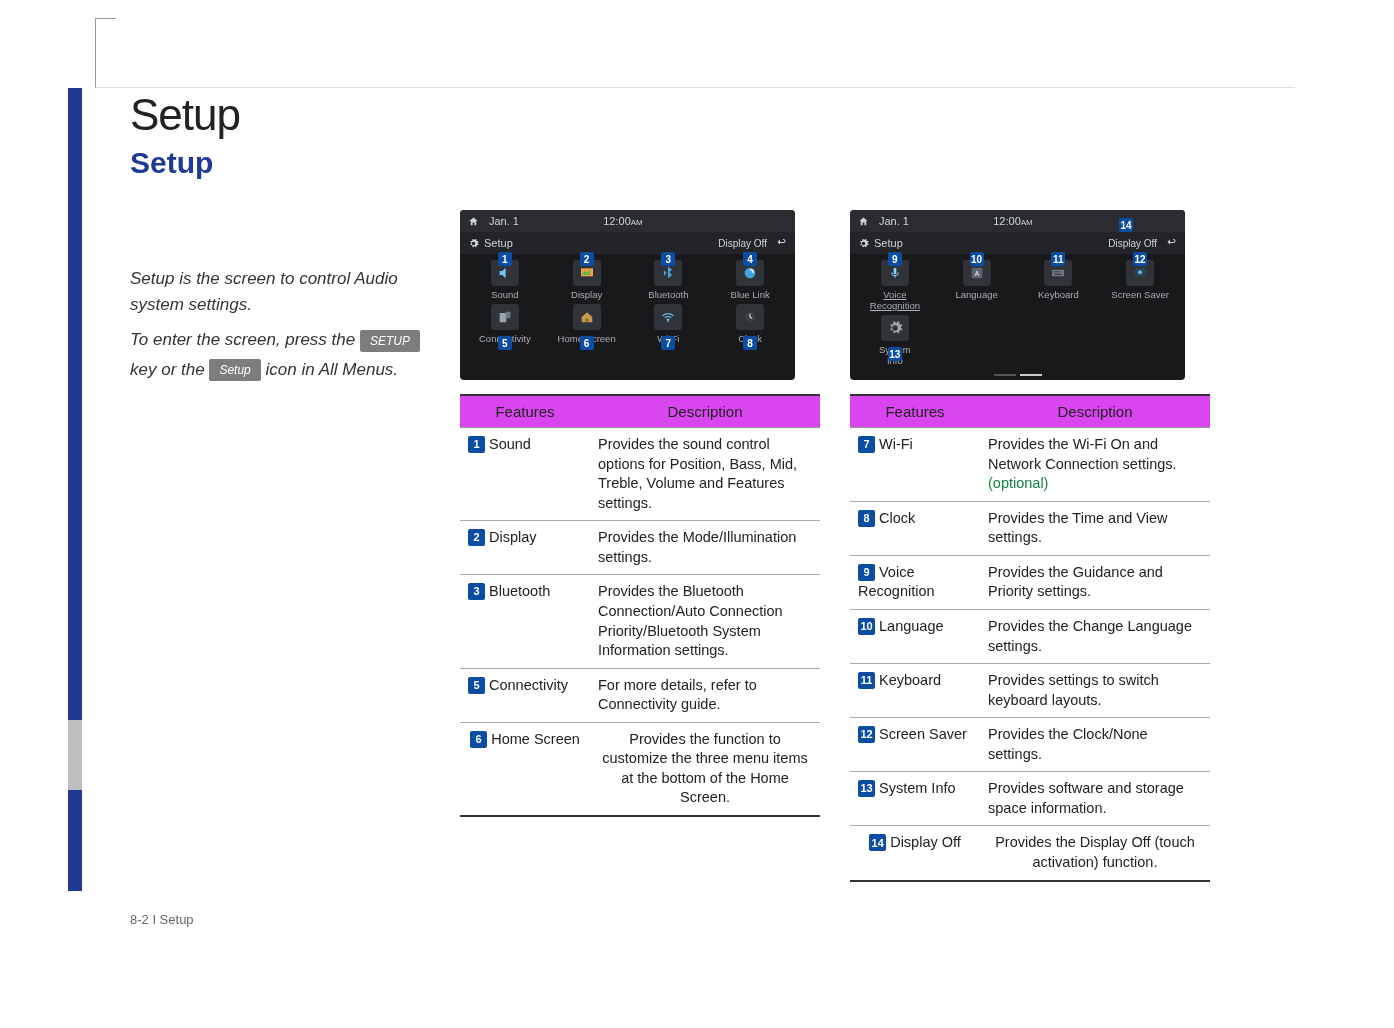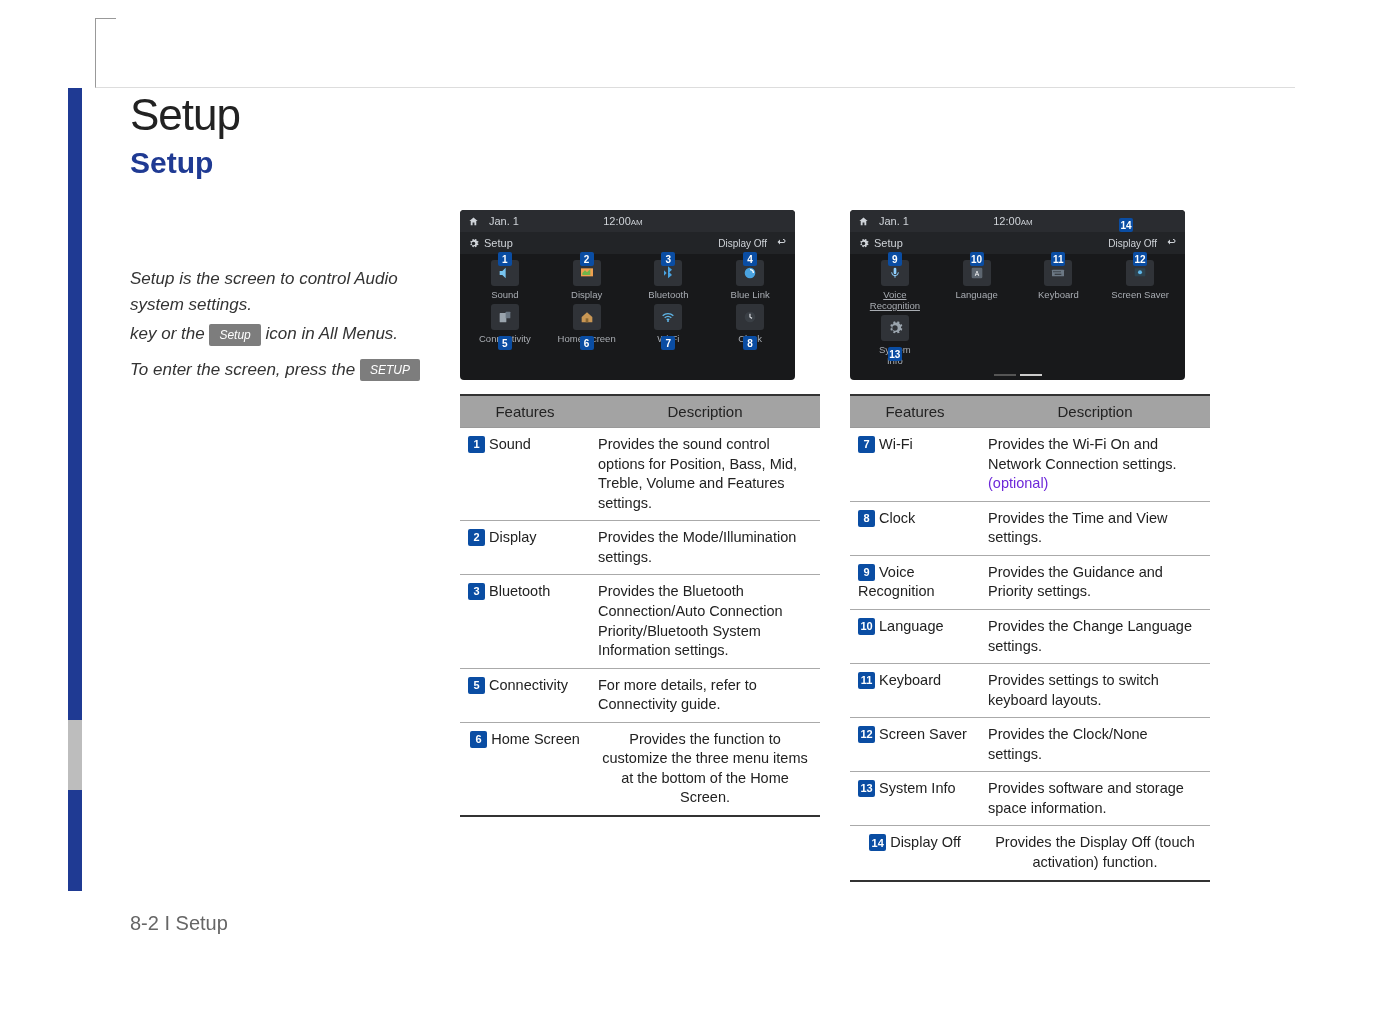--- a/index.html
+++ b/index.html
@@ -12,21 +12,21 @@
   .content { position: absolute; left: 130px; top: 90px; width: 1170px; }
   .title-main { font-size: 44px; font-weight: 400; color: #222; letter-spacing: -1px; margin-bottom: 4px; }
   .title-sub { font-size: 30px; font-weight: 600; color: #1f3a93; margin-top: 6px; margin-bottom: 30px; }
   .columns { display: flex; gap: 30px; }
   .col { flex: none; }
   .c1 { width: 300px; padding-top: 56px; font-style: italic; }
   .c2 { width: 360px; }
   .c3 { width: 360px; }
   .para { font-size: 17px; line-height: 1.5; color: #333; margin-bottom: 10px; }
   .keycap { display: inline-block; background: #7d7d7d; color: #fff; font-size: 12px; padding: 2px 10px; border-radius: 2px; vertical-align: middle; }
-  .ft-pg { position: absolute; left: 130px; top: 912px; font-size: 20px; color: #666; }
+  .ft-pg { position: absolute; left: 130px; top: 912px; font-size: 13px; color: #666; }
 
   
   .shot { width: 335px; height: 170px; background: #18191b; border-radius: 4px; overflow: hidden; color: #cfd3d8; font-size: 11px; position: relative; }
   .sbar { display: flex; align-items: center; height: 22px; background: #2a2c30; padding: 0 8px; gap: 10px; }
   .shome svg { width: 11px; height: 11px; display: block; }
   .setup-row { display: flex; align-items: center; height: 22px; padding: 0 8px; background: #222427; justify-content: space-between; }
   .setup-row .lab { display: flex; align-items: center; gap: 5px; }
   .gearmini svg { width: 11px; height: 11px; display: block; }
   .dispoff { font-size: 10px; color: #cfd3d8; display: flex; align-items: center; gap: 8px; }
   .backarr svg { width: 12px; height: 12px; }
@@ -34,54 +34,54 @@
   .ic { display: flex; flex-direction: column; align-items: center; font-size: 9.5px; color: #a9adb3; position: relative; }
   .ic .box { width: 28px; height: 26px; background: #303338; border-radius: 3px; display: flex; align-items: center; justify-content: center; margin-bottom: 3px; position: relative; }
   .ic .box svg { width: 16px; height: 16px; display: block; }
   .callout { position: absolute; width: 14px; height: 14px; background: #0a4da3; color: #fff; font-size: 10px; font-weight: bold; display: flex; align-items: center; justify-content: center; border-radius: 2px; }
   .scroll-ind { position:absolute; bottom:4px; left:50%; transform:translateX(-50%); display:flex; gap:4px;}
   .scroll-ind span{ width:22px; height:2px; background:#555;}
   .scroll-ind span.active{ background:#ccc;}
 
   
   table.feat { width: 100%; border-collapse: collapse; margin-top: 14px; }
-  table.feat th { background: #a3a3a3; font-weight: 400; font-size: 15px; padding: 7px 6px; border-top: 2px solid #333; border-bottom: 1px solid #999; }
+  table.feat th { background: #d946ef; font-weight: 400; font-size: 15px; padding: 7px 6px; border-top: 2px solid #333; border-bottom: 1px solid #999; }
   table.feat td { font-size: 14.5px; padding: 7px 8px; border-bottom: 1px solid #aaa; vertical-align: top; line-height: 1.35; }
   table.feat tr:last-child td { border-bottom: 2px solid #333; text-align: center; }
   table.feat td.fcol { width: 130px; }
   .num { display: inline-flex; width: 17px; height: 17px; background: #0a4da3; color: #fff; font-size: 11px; font-weight: bold; align-items: center; justify-content: center; border-radius: 2px; margin-right: 4px; vertical-align: text-top; }
   .flabel { display: inline; }
-  .opt { color: #6d28d9; }
+  .opt { color: #15803d; }
 </style>
 </head>
 <body>
 
 <div class="page">
   <div class="crops">
       <div class="top"></div>
     </div>
   <div class="bluebar"></div>
   <div class="graytab"></div>
 
   <div class="content">
     <div class="title-main">Setup</div>
     <div class="title-sub">Setup</div>
 
     <div class="columns">
 
       <div class="col c1">
         <p class="para">Setup is the screen to control Audio system settings.</p>
+        <p class="para">
+          <span>To enter the screen, press the </span>
+          <span class="keycap">SETUP</span>
+        </p>
         <p class="para" style="margin-top:-6px;">
           <span>key or the </span>
           <span class="keycap">Setup</span>
           <span> icon in All Menus.</span>
-        </p>
-        <p class="para">
-          <span>To enter the screen, press the </span>
-          <span class="keycap">SETUP</span>
         </p>
       </div>
 
       <div class="col c2">
         <div class="shot">
           <div class="sbar">
             <span class="shome">
                 <svg viewBox="0 0 24 24">
                   <path fill="#cfd3d8" d="M12 3l9 8h-3v9h-4v-6h-4v6H6v-9H3z"></path>
                 </svg>

